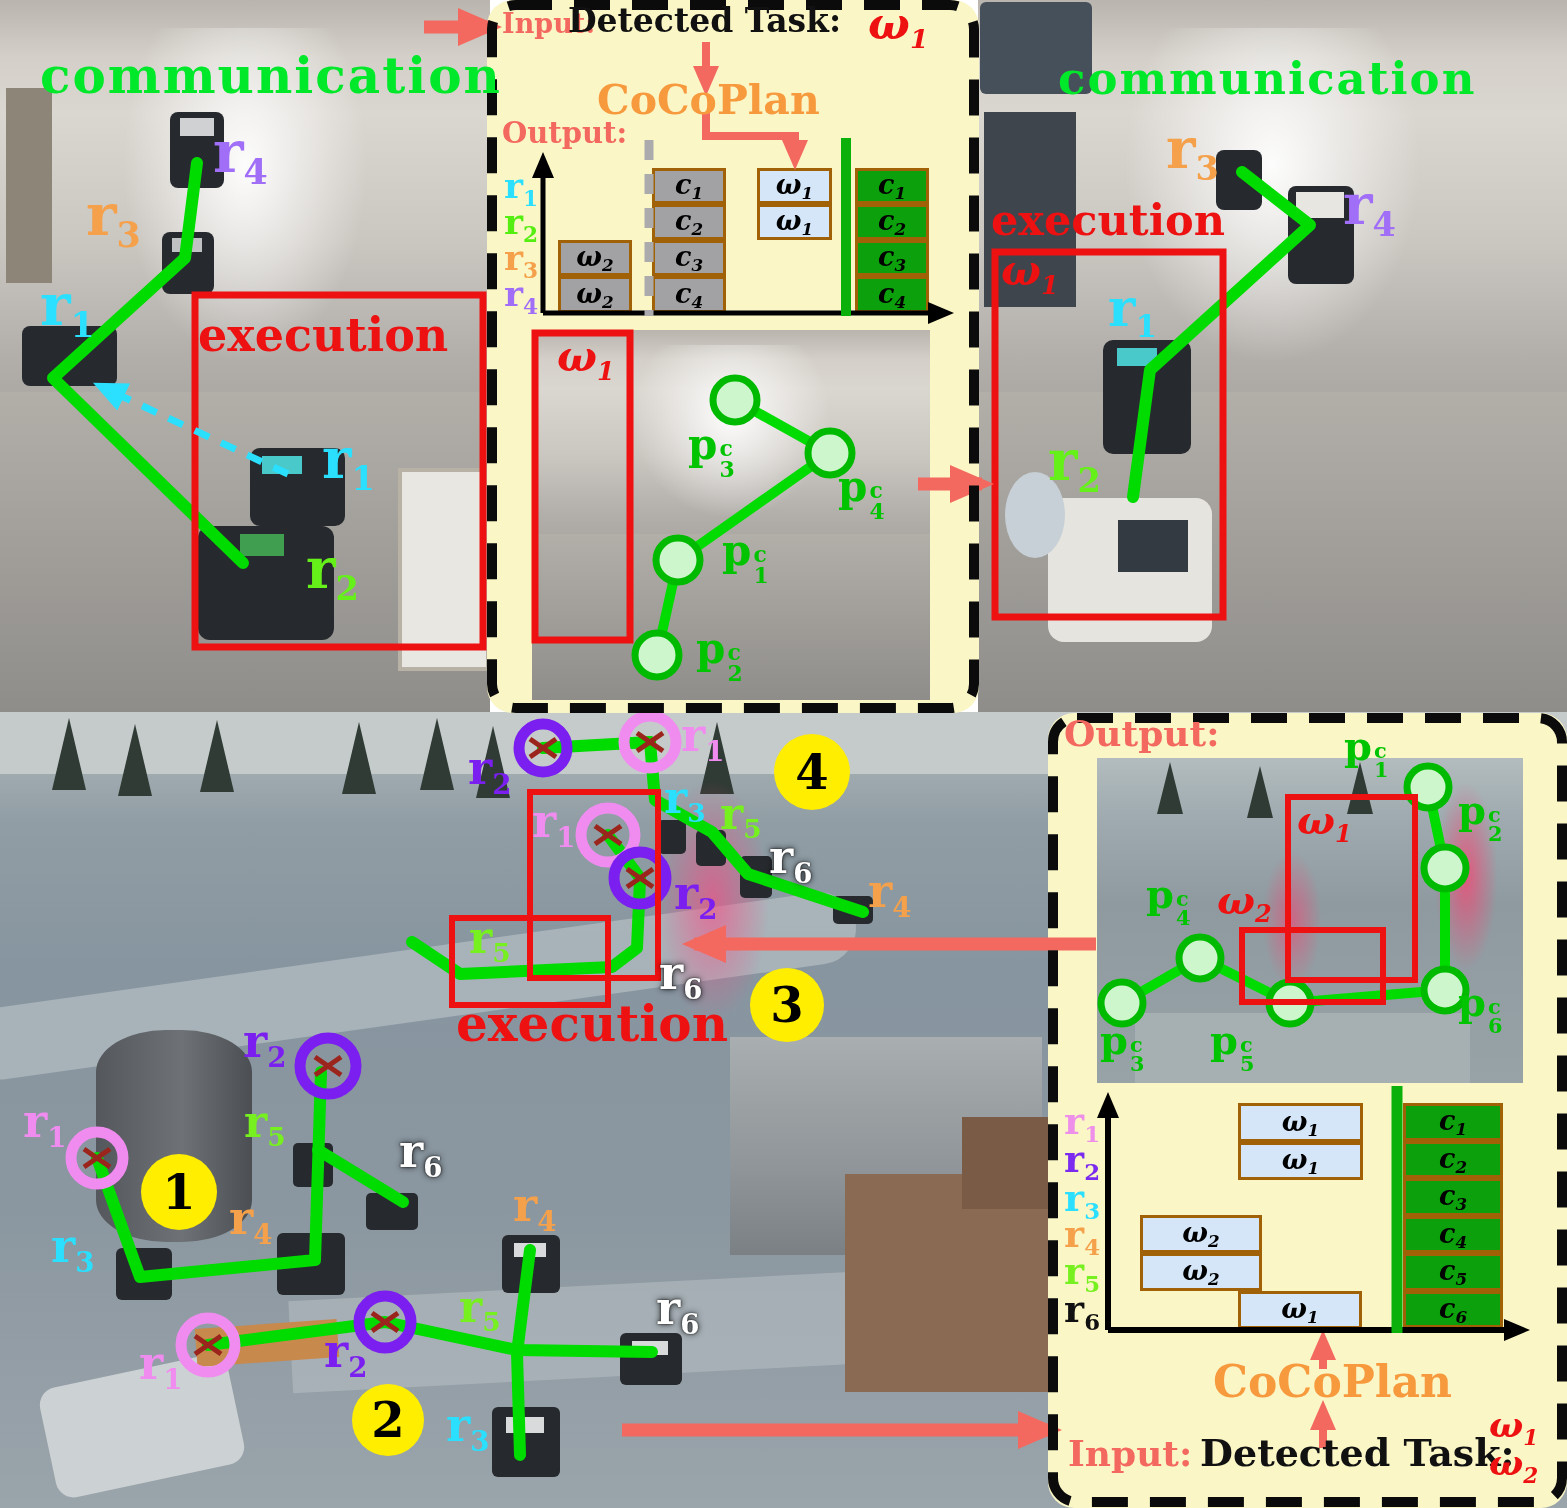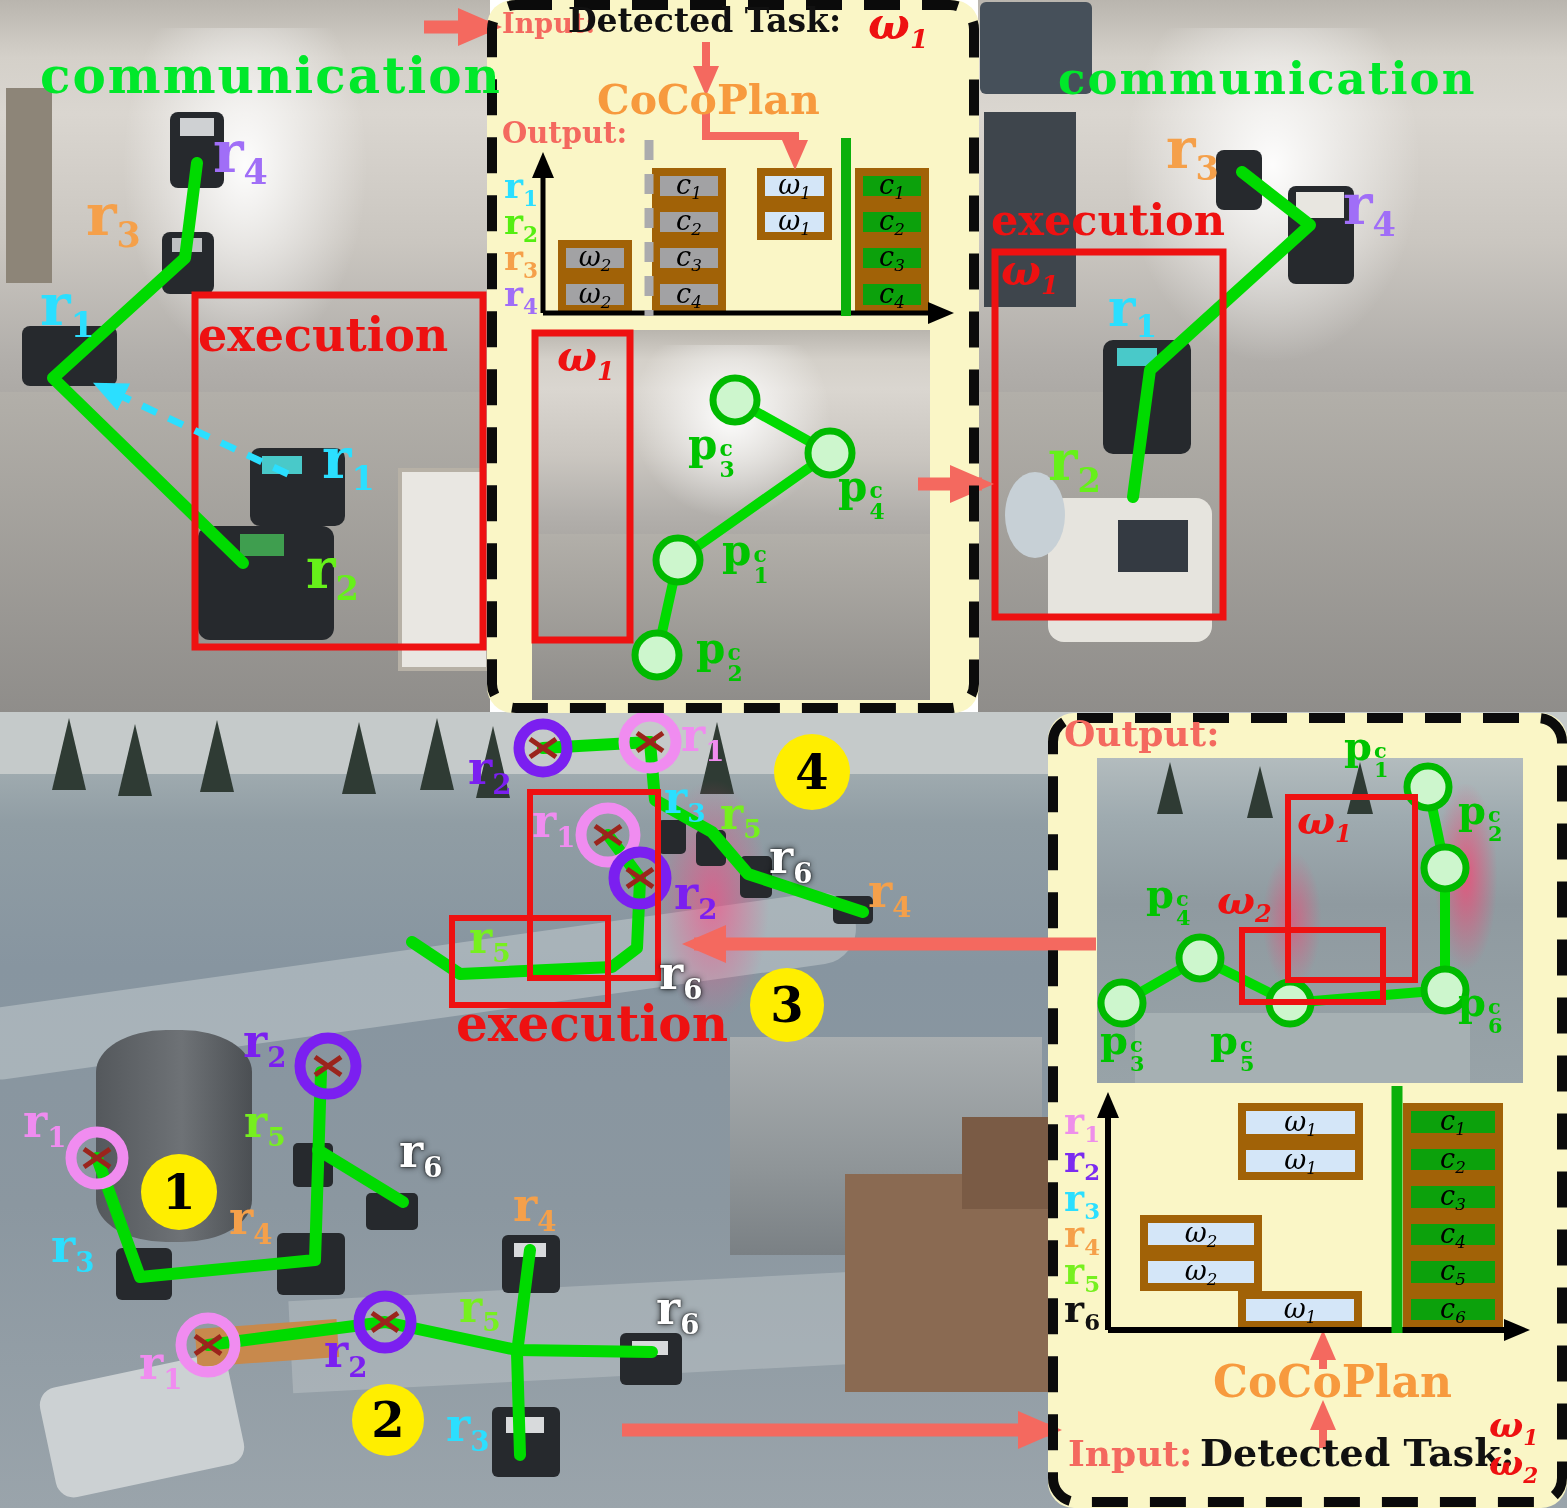--- a/index.html
+++ b/index.html
@@ -47,22 +47,22 @@
   .txt{position:absolute;font-weight:bold;z-index:52;white-space:nowrap;line-height:1.1}
   .wide{letter-spacing:2px}
   .rlab{position:absolute;font-weight:bold;z-index:52;line-height:1;white-space:nowrap}
   .rlab b{font-style:normal}
   .rlab sub{font-size:.6em;vertical-align:-0.35em}
   .rowlab{text-align:right}
   .sh{text-shadow:0 0 6px rgba(0,0,0,.85),0 0 2px rgba(0,0,0,.9)}
   .olab{font-style:italic;color:#EE1111}
   .plab{position:absolute;font-weight:bold;z-index:52;line-height:1;white-space:nowrap}
   .plab .stk{display:inline-flex;flex-direction:column;align-items:flex-start;font-size:.52em;line-height:.95;vertical-align:.12em;margin-left:2px}
-  .bar{position:absolute;border:8px solid #a16207;box-sizing:border-box;display:flex;align-items:center;justify-content:center;
-       font-weight:normal;font-style:italic;font-size:27px;color:#000;z-index:30}
+  .bar{position:absolute;border:3px solid #a16207;box-sizing:border-box;display:flex;align-items:center;justify-content:center;
+       font-weight:bold;font-style:italic;font-size:27px;color:#000;z-index:30}
   .bar sub{font-size:.62em;vertical-align:-0.3em}
   .badge{position:absolute;background:#FFEE00;border-radius:50%;display:flex;align-items:center;justify-content:center;
        font-weight:bold;font-size:48px;color:#000;z-index:48}
 </style>
 </head>
 <body>
 
 <div id="root">
 
   

